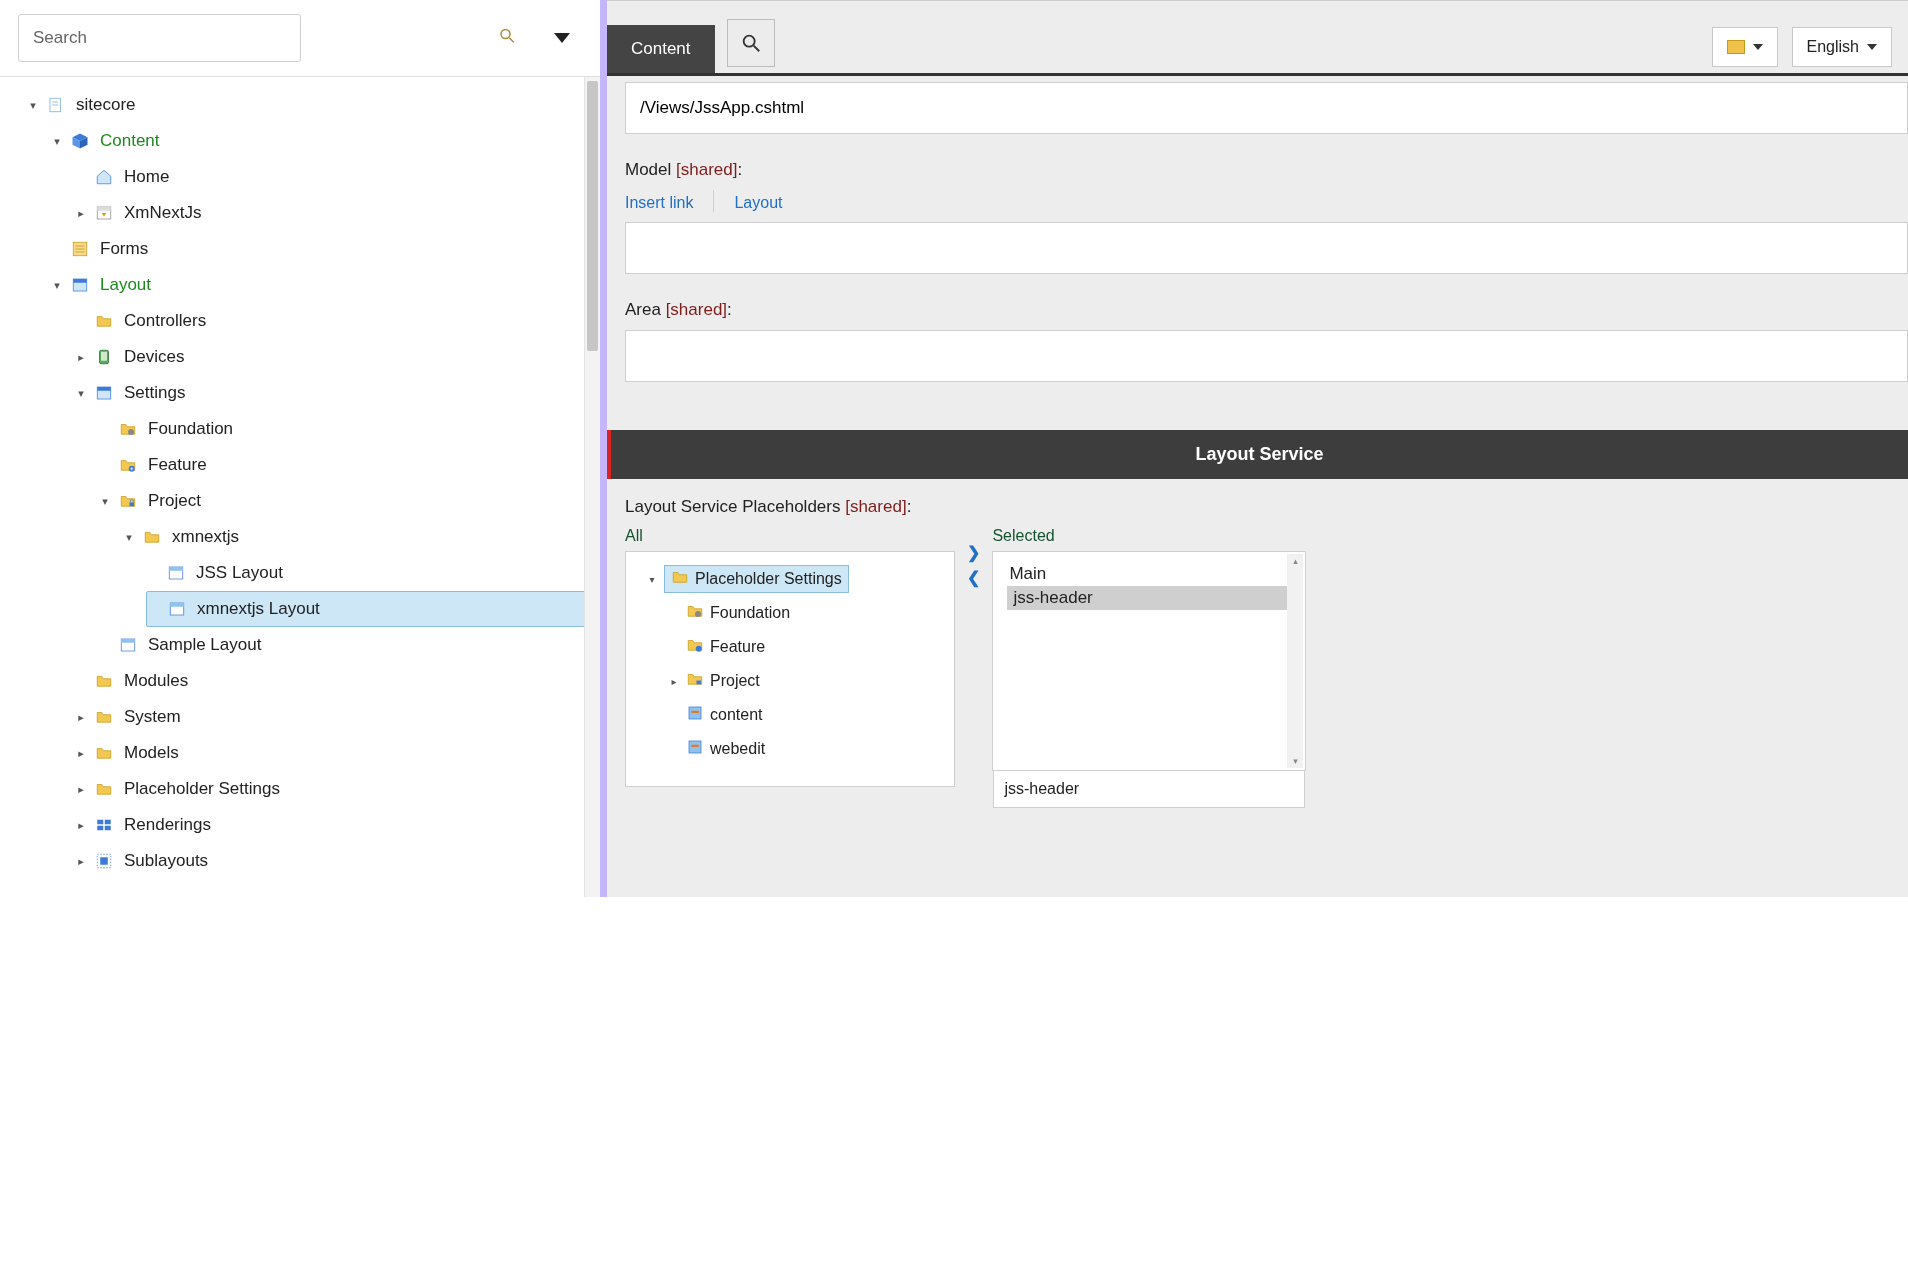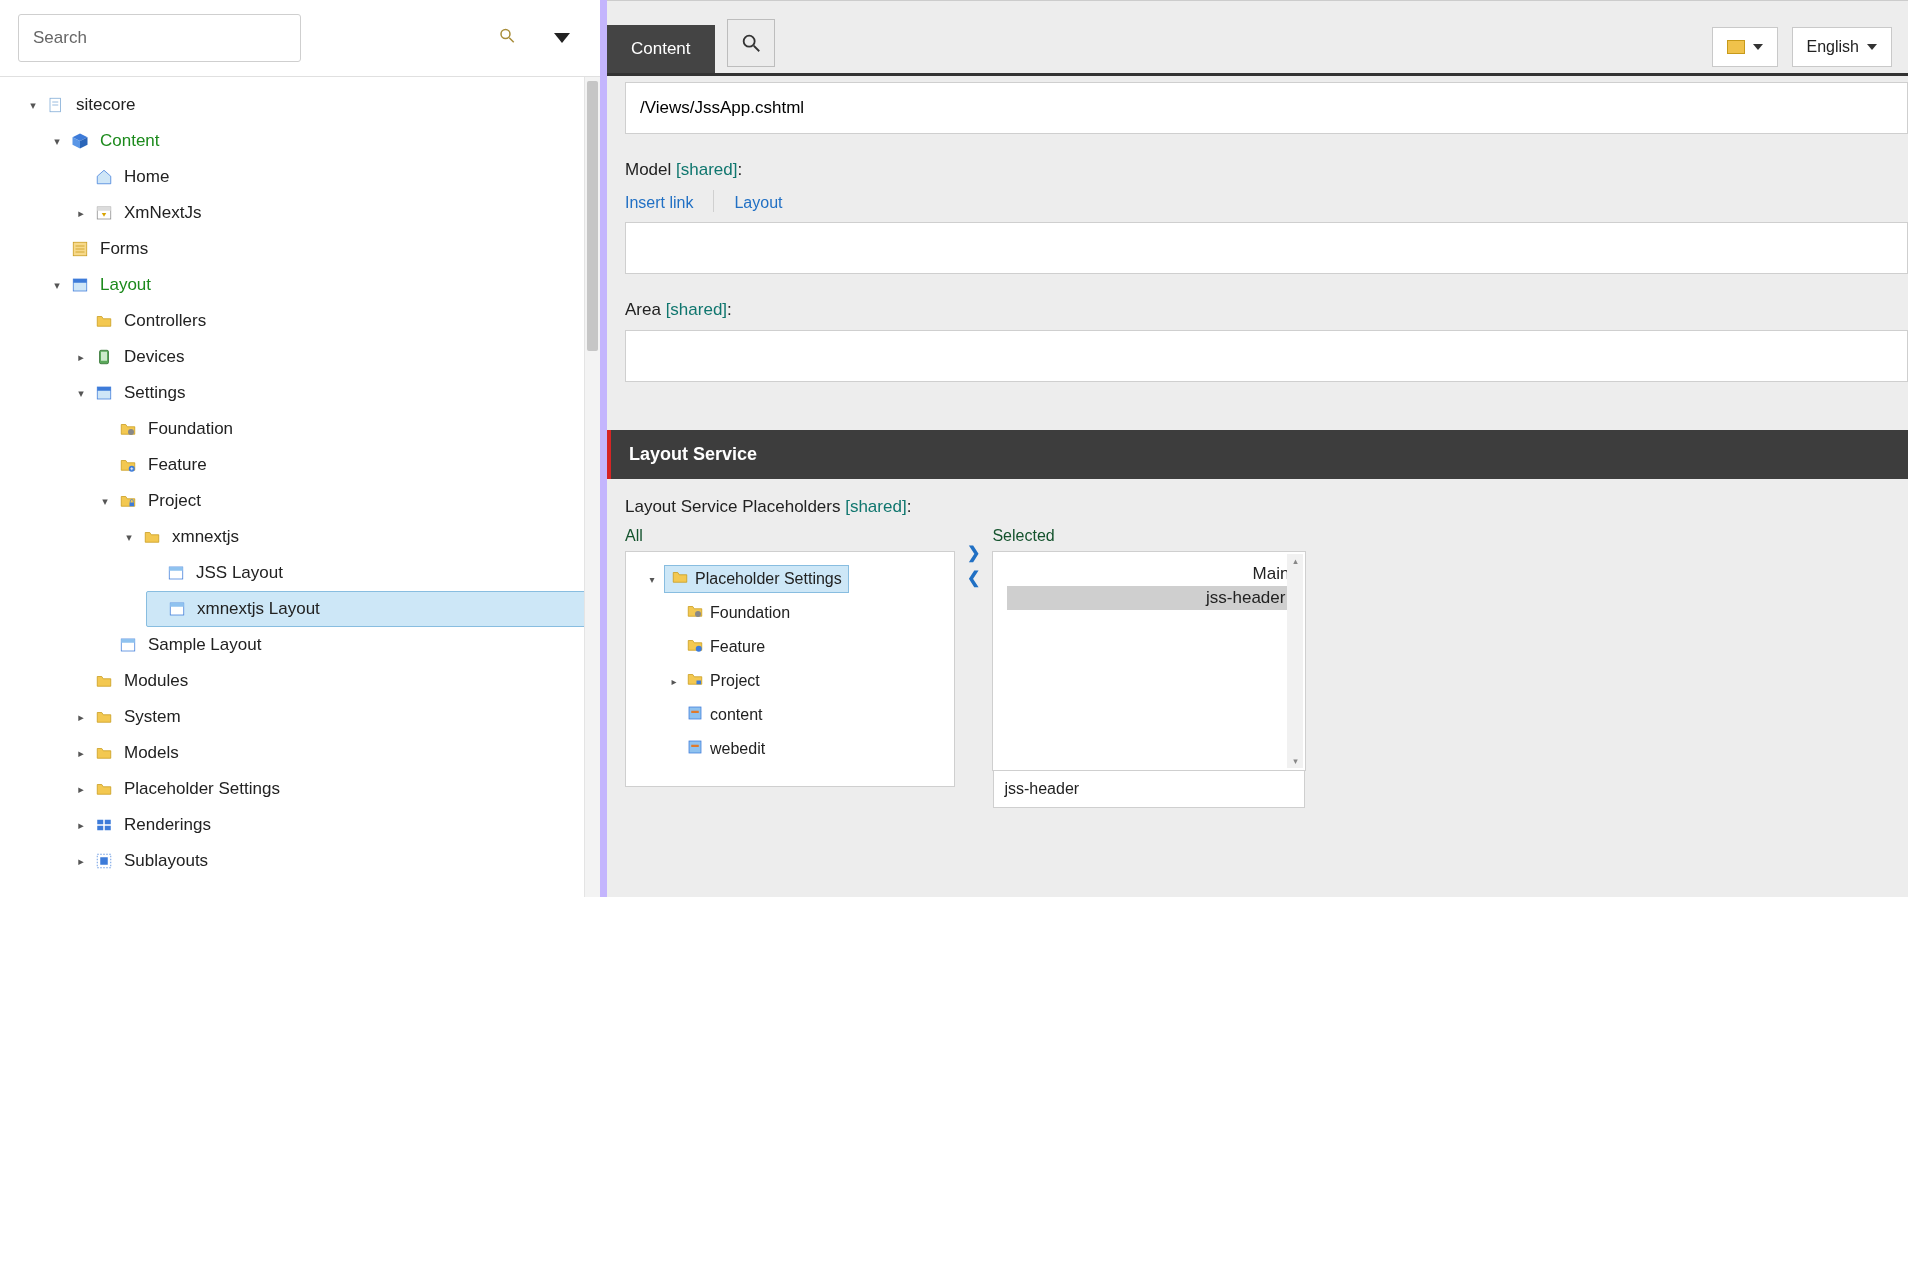--- a/index.html
+++ b/index.html
@@ -115,42 +115,42 @@
     cursor:pointer;
   }
   .little-book { width:18px; height:14px; background:#f0c24b; border:1px solid #c79a1a; display:inline-block;}
 
   .content-body { padding: 6px 0 18px 18px; overflow:hidden; flex:1; }
   .field-input {
     width:100%; height:52px; border:1px solid #cfcfcf; background:#fff;
     padding:0 14px; font-size:17px; margin-bottom:26px;
   }
   .field-label { font-size:17px; margin-bottom:10px; }
-  .field-label .shared { color:#0f766e; }
+  .field-label .shared { color:#7f1d1d; }
   .link-row { display:flex; align-items:flex-end; gap:20px; margin-bottom:10px;}
   .link-row a { color:#2170c4; text-decoration:none; cursor:pointer; }
   .link-row .divider { width:1px; height:22px; background:#d0d0d0; }
   .section-header {
     background:#3d3d3d; color:#fff; font-size:18px; font-weight:600;
-    padding:14px 18px; border-left:4px solid #d62424; margin:22px 0 18px -18px;
+    padding:14px 18px; border-left:4px solid #d62424; margin:22px 0 18px -18px;text-align:center;
   }
   .dual-tree { display:flex; gap:12px; align-items:flex-start; }
   .box {
     background:#fff; border:1px solid #cfcfcf; padding:10px 10px;
   }
   .box.all { width:330px; height:236px; }
   .box.selected-box { width:314px; height:220px; position:relative; }
   .col-title { color:#14532d; font-size:16px; margin-bottom:6px; }
   .mover-arrows { display:flex; flex-direction:column; justify-content:center; gap:6px; padding-top:16px;}
   .mover-arrows span { color:#2170c4; font-size:16px; font-weight:bold; cursor:pointer;}
   .mini-node { display:flex; align-items:center; height:34px; gap:6px; }
   .mini-node .toggle { width:12px; text-align:center; font-size:10px; color:#555;}
   .mini-node.sel { background:#cde7f7; border:1px solid #88bde0; padding:0 4px;}
   .mini-children { padding-left:22px; }
-  .sel-item { padding:2px 6px; font-size:17px;text-align:right; }
+  .sel-item { padding:2px 6px; font-size:17px; }
   .sel-item.hl { background:#cfcfcf; margin: 0 4px;}
   .selected-footer {
     position:absolute; left:0; right:0; bottom:-38px; height:38px;
     border:1px solid #cfcfcf; background:#fff; padding:6px 10px;
     display:flex; align-items:center;
   }
   .tiny-scroll { position:absolute; right:2px; top:2px; width:16px; bottom:2px; background:#f1f1f1;}
   .tiny-scroll .ta, .tiny-scroll .tb { position:absolute; left:0; right:0; text-align:center; font-size:9px; color:#888; }
   .tiny-scroll .ta{top:2px;} .tiny-scroll .tb{bottom:2px;}
 

